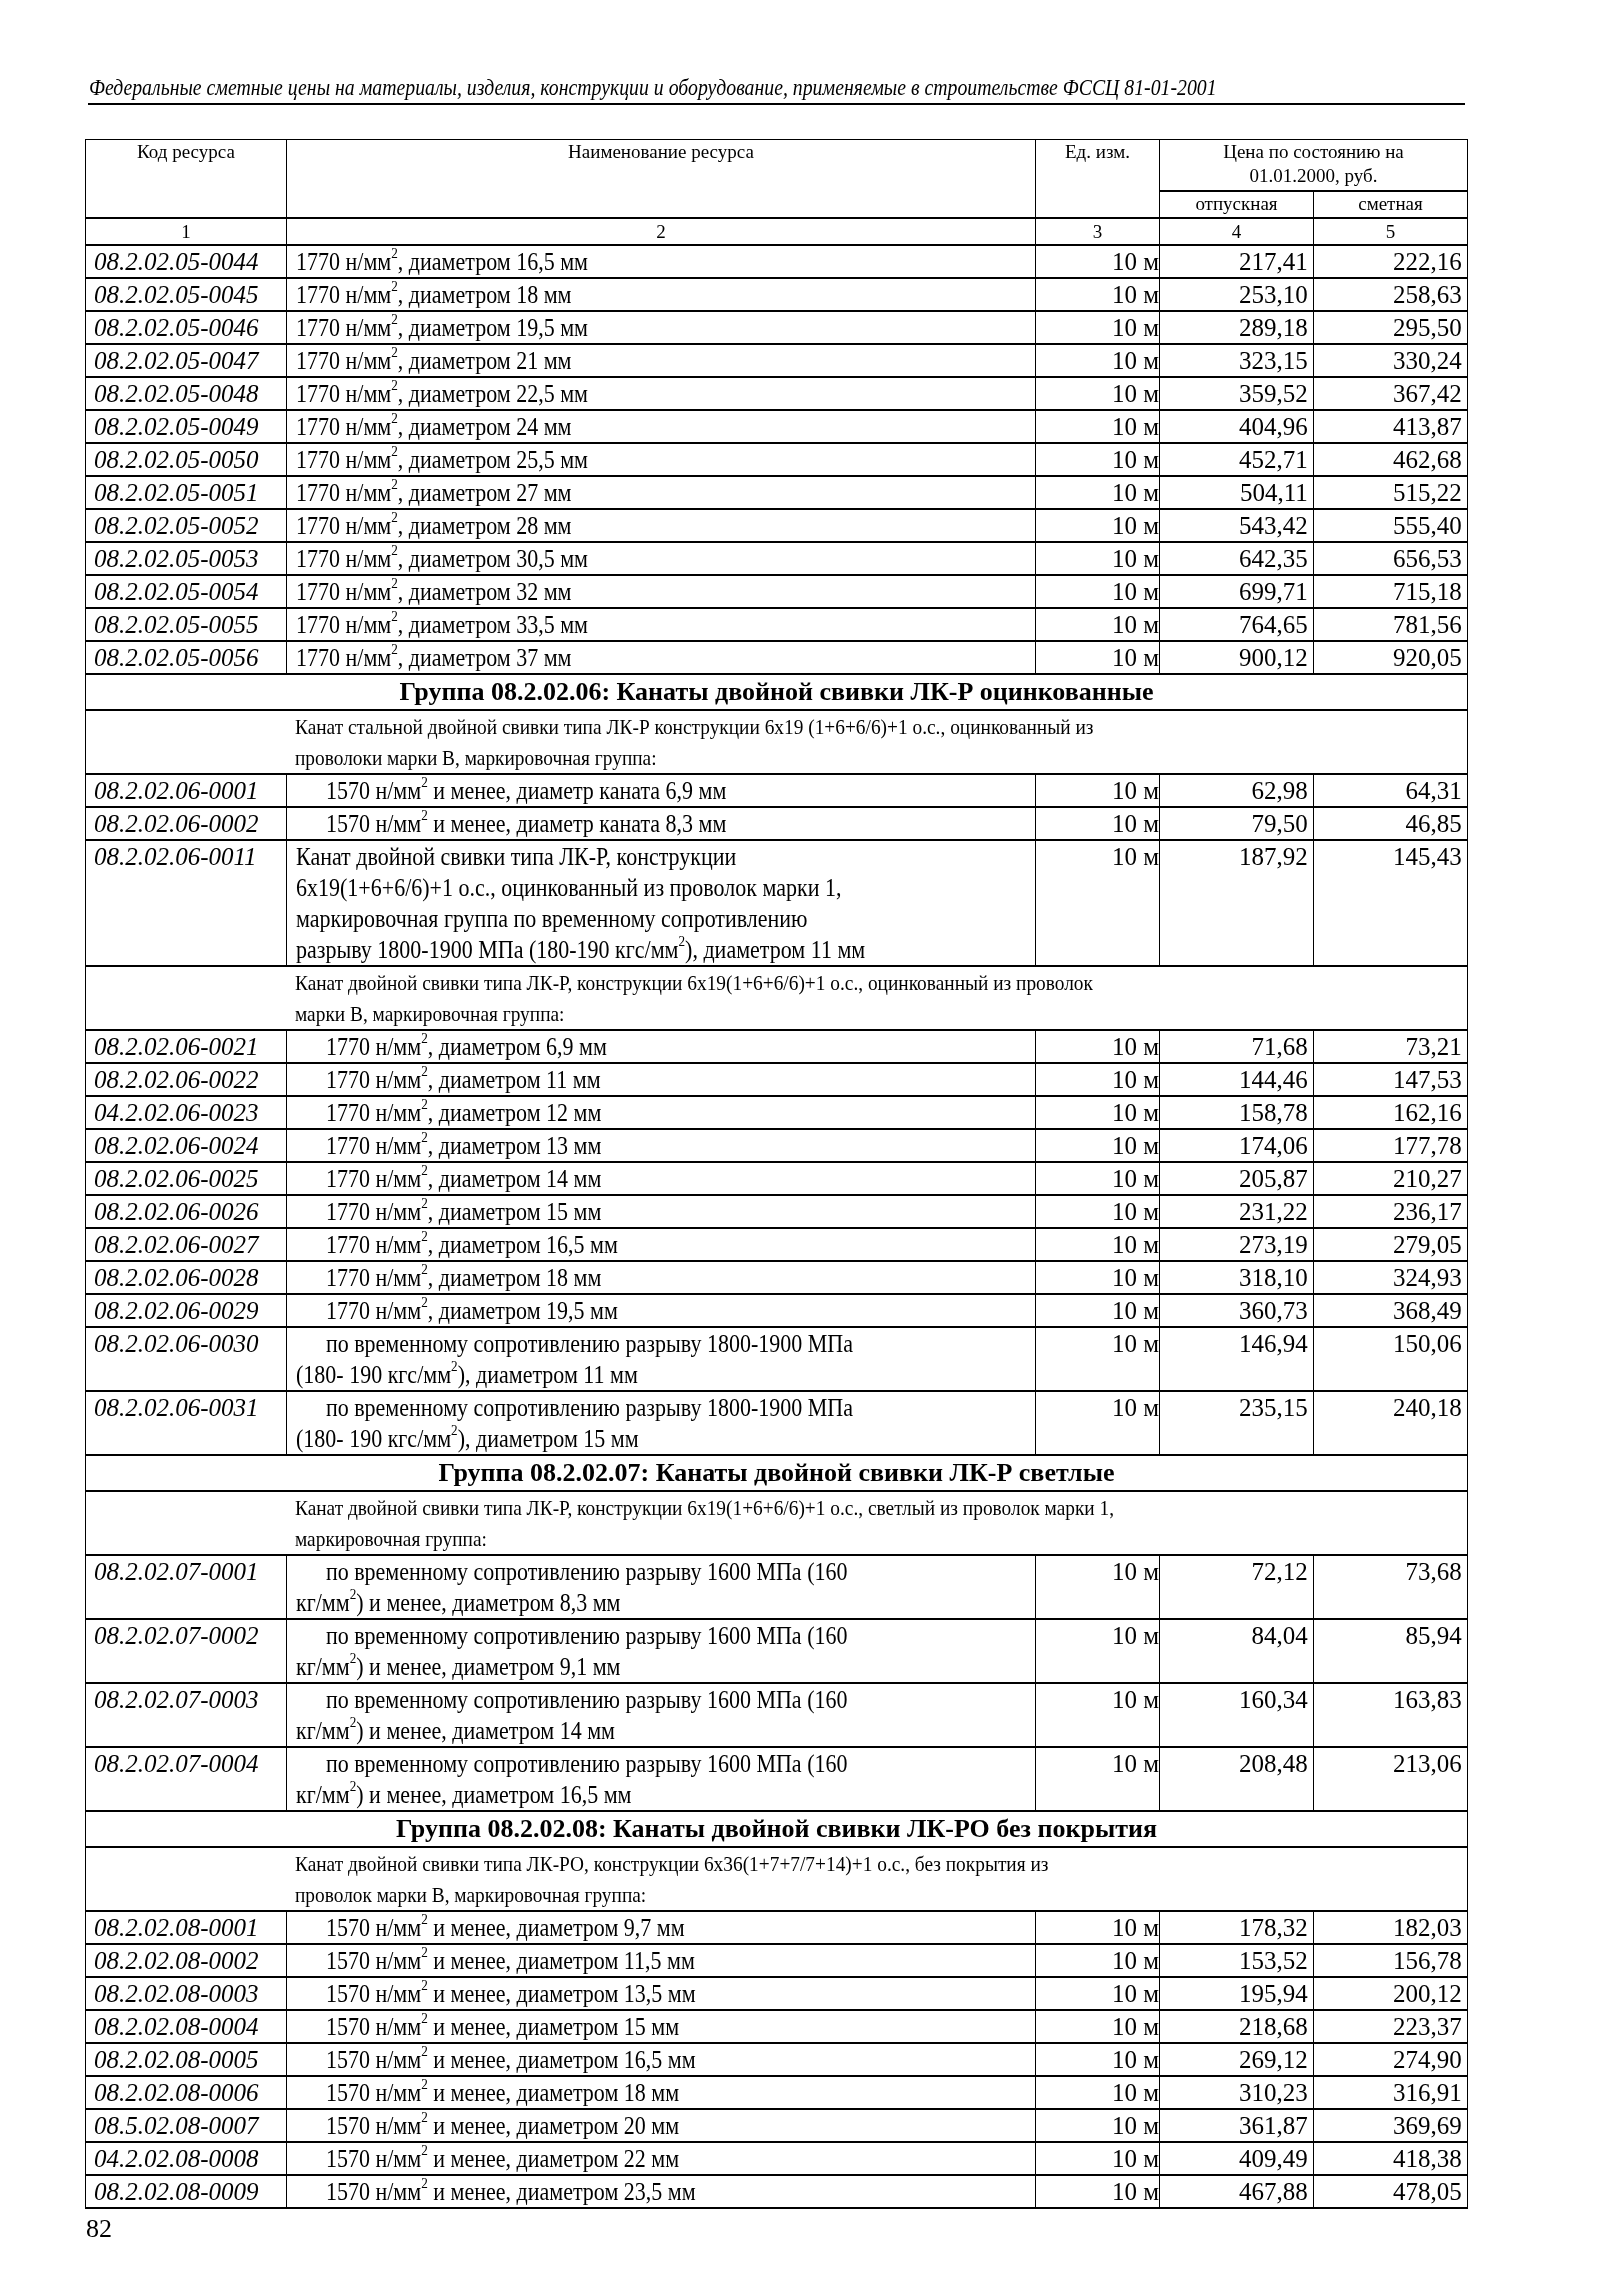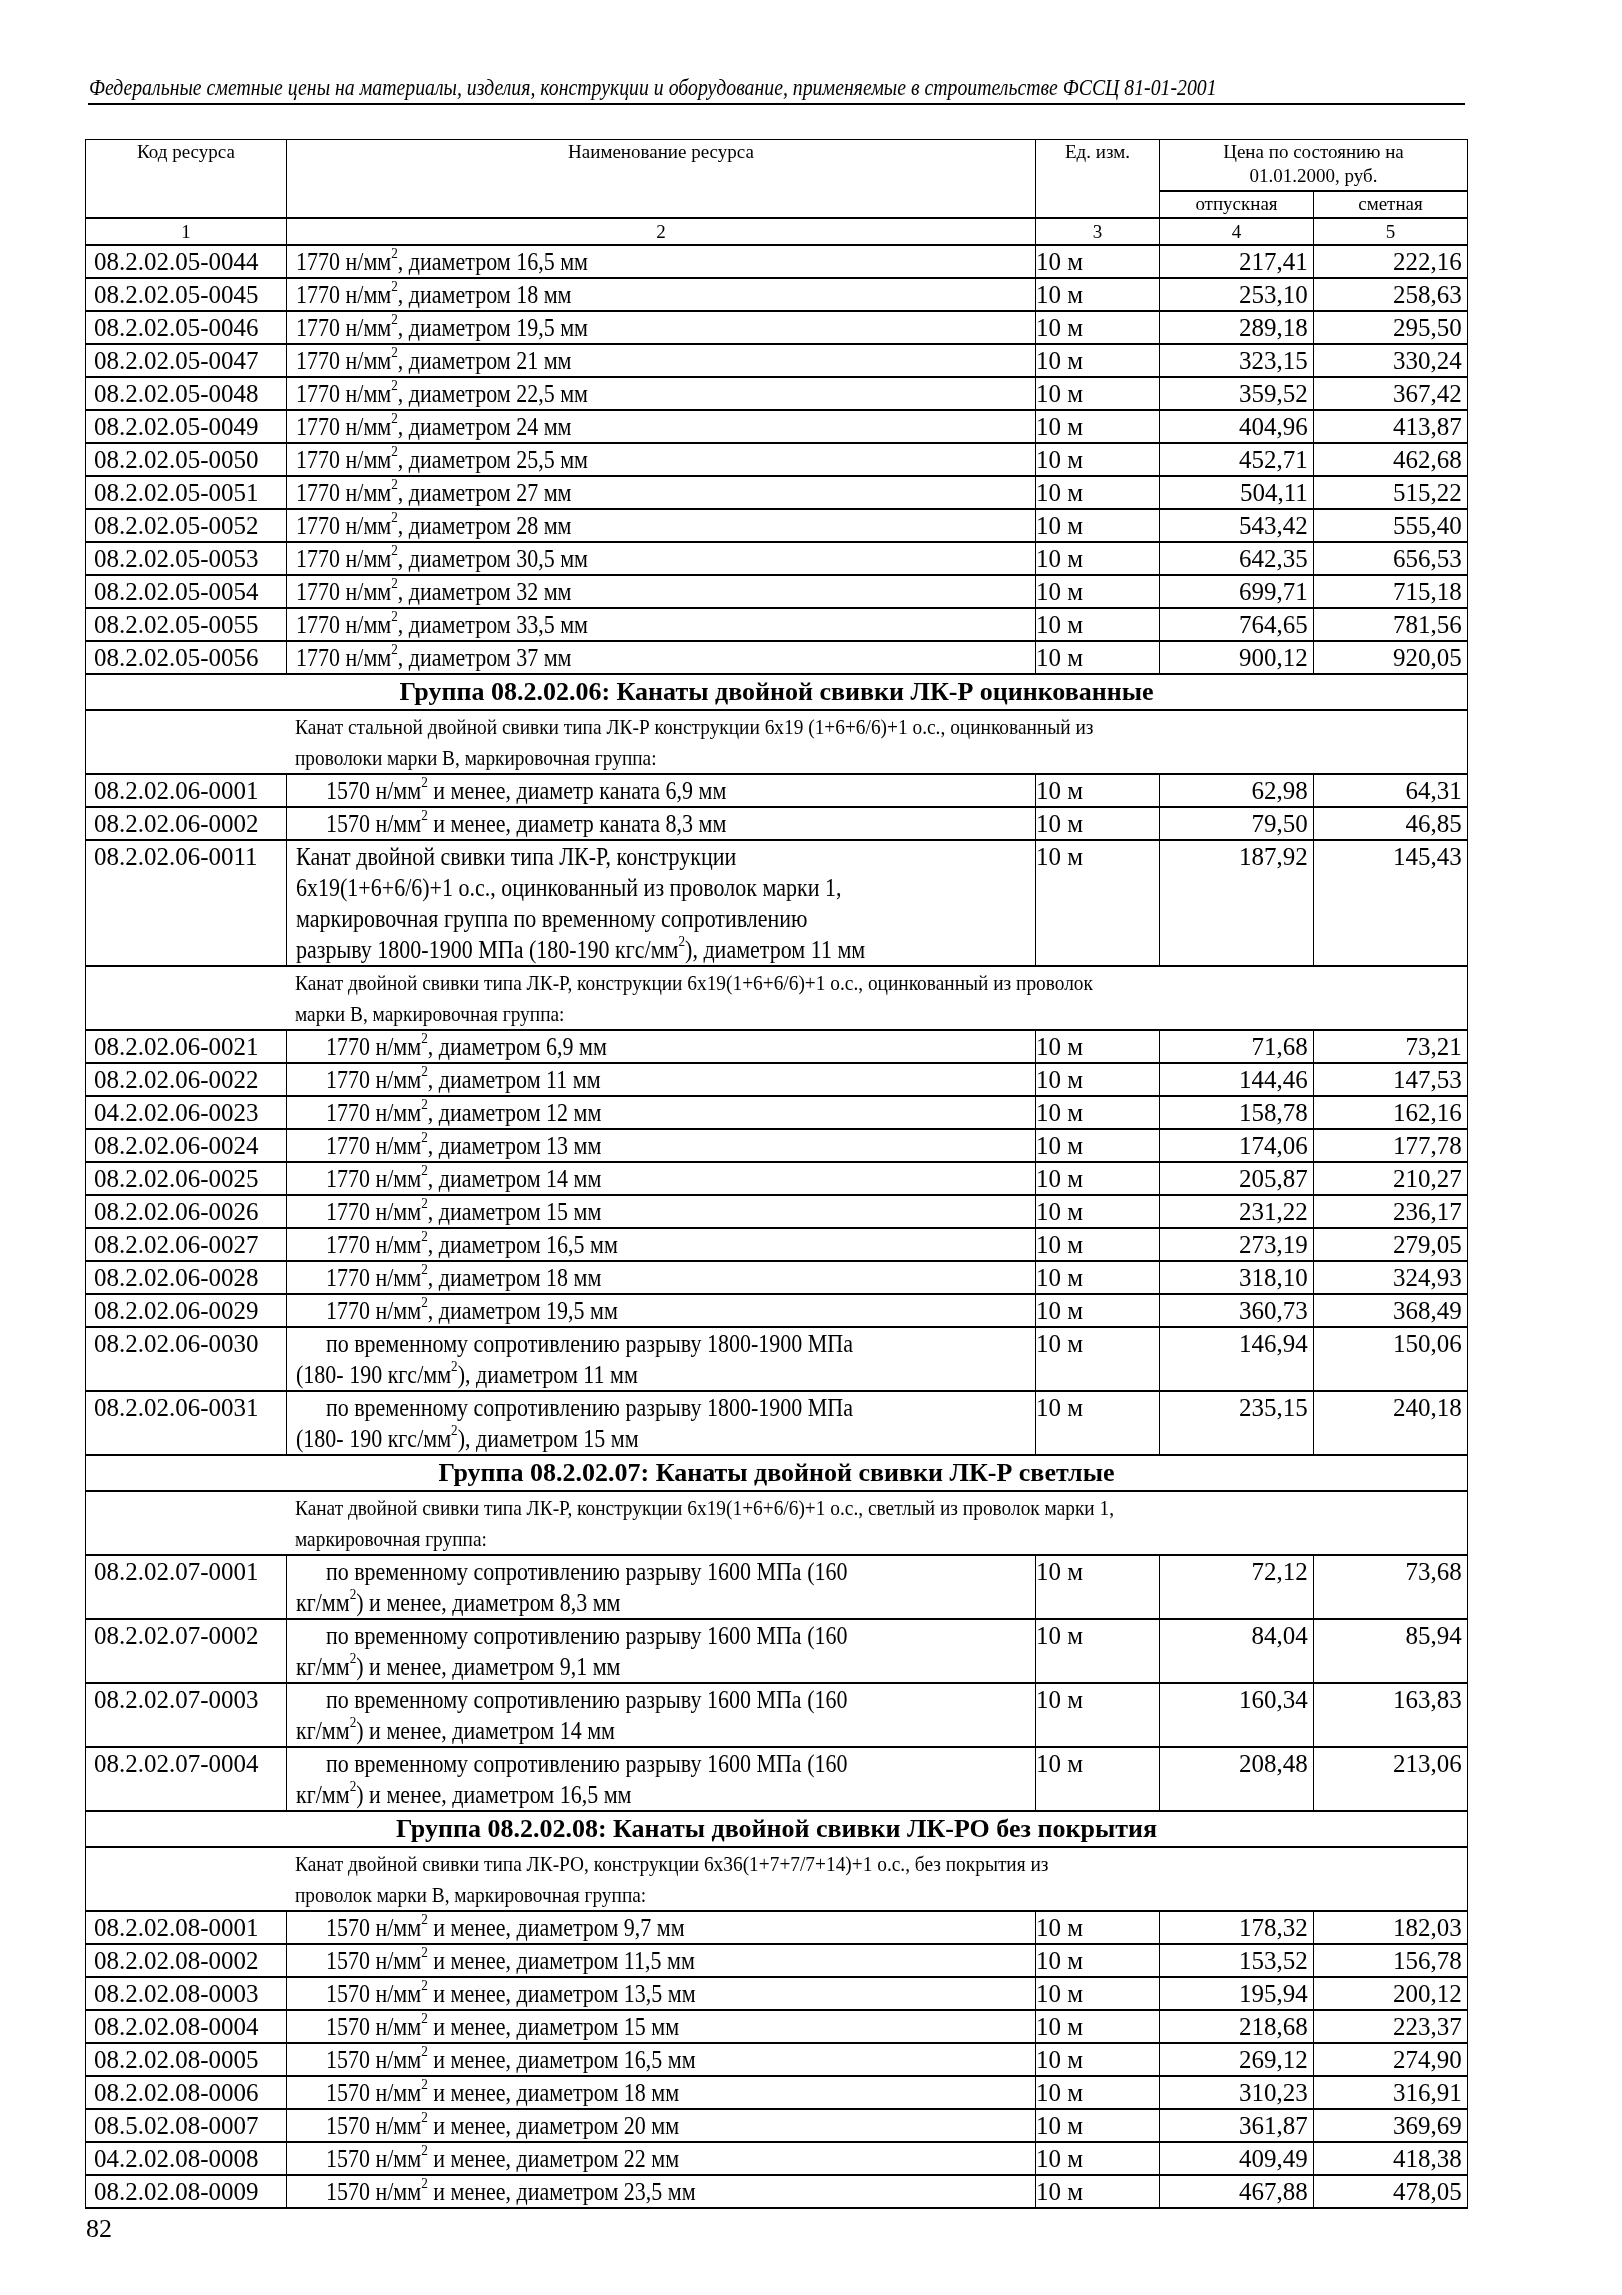--- a/index.html
+++ b/index.html
@@ -15,24 +15,24 @@
          font-weight: normal; overflow: hidden; }
   col.c1 { width: 201px; } col.c2 { width: 749px; } col.c3 { width: 124px; }
   col.c4 { width: 154px; } col.c5 { width: 154px; }
   .hdr th { font-size: 19px; line-height: 23.6px; text-align: center; vertical-align: middle; }
   tr.hdr-price th { height: 50px; }
   tr.hdr-sub th { height: 25px; line-height: 23.6px; }
   tr.colnums td { height: 25px; font-size: 19px; line-height: 25px; text-align: center; vertical-align: middle; border-bottom-width: 2px; }
   tr.hdr-main th { border-bottom-width: 2px; margin-top: 26px; }
   tr.item td { font-size: 25px; line-height: 31px; border-bottom-width: 2px; }
   tr.item td .ln { display: block; white-space: nowrap; }
-  td.code { padding-left: 7.9px !important; white-space: nowrap; }
+  td.code { padding-left: 7.9px !important; white-space: nowrap; font-style: italic; }
   td.name { padding-left: 9.2px !important; }
   td.name.indent .ln:first-child { padding-left: 34px; }
-  td.unit { text-align: left; }
+  td.unit { text-align: right; }
   td.num { text-align: right; padding-right: 5.2px !important; }
   tr.group td { font-size: 26px; line-height: 33px; font-weight: bold; text-align: center; height: 34px; border-bottom-width: 2px; }
   tr.desc td.full { font-size: 22px; line-height: 31px; padding-left: 209px !important; border-bottom-width: 2px; }
   tr.desc td .ln { display: block; white-space: nowrap; }
   sup { font-size: 0.6em; line-height: 0; position: relative; top: -0.15em; vertical-align: super; }
   .page-number { position: absolute; left: 86px; top: 2214px; font-size: 26px; line-height: 29px; }
 </style>
 </head>
 <body>
 

